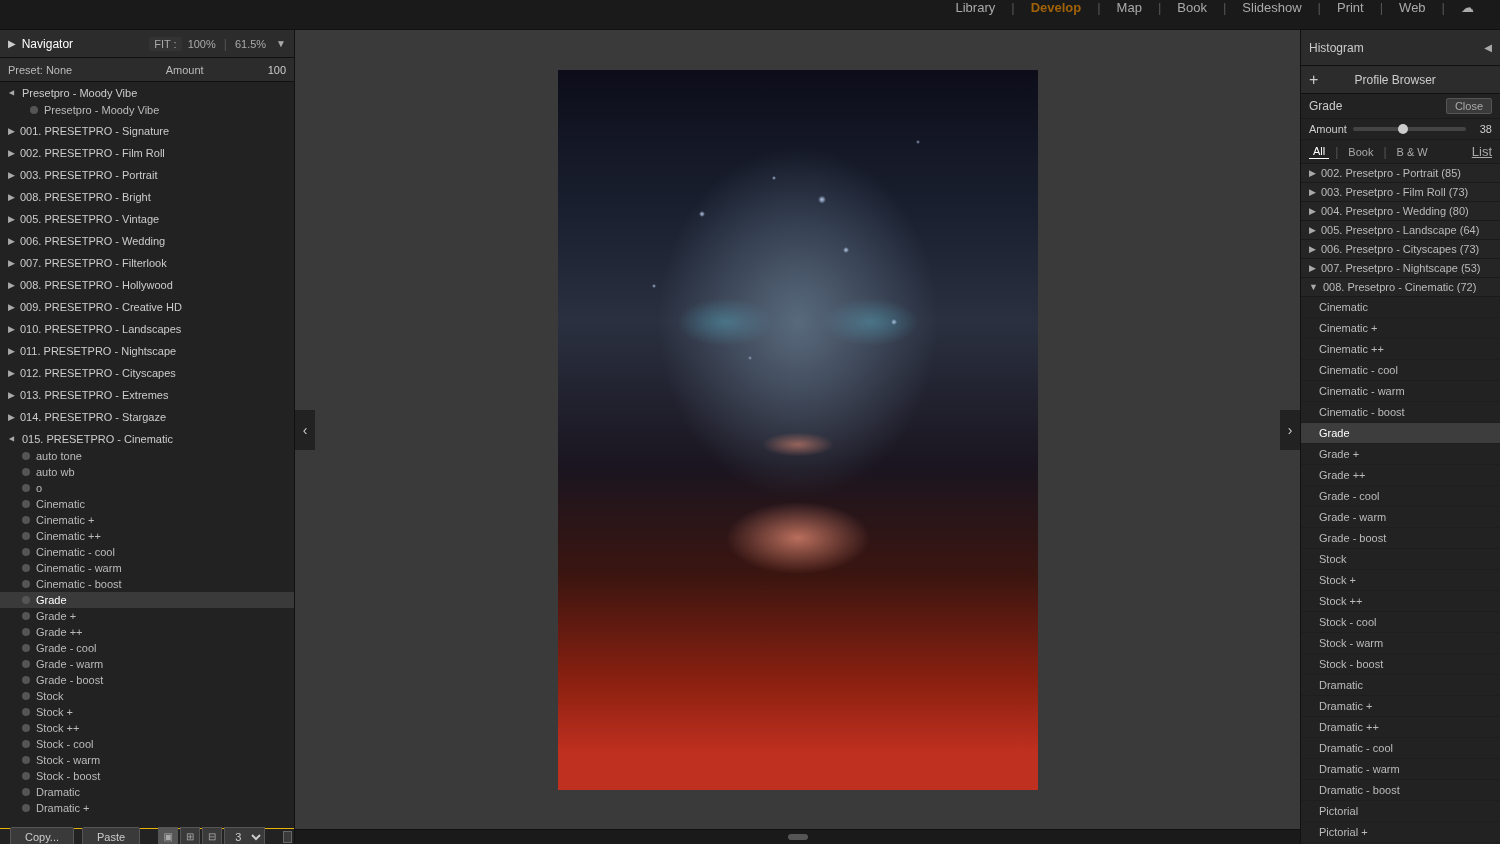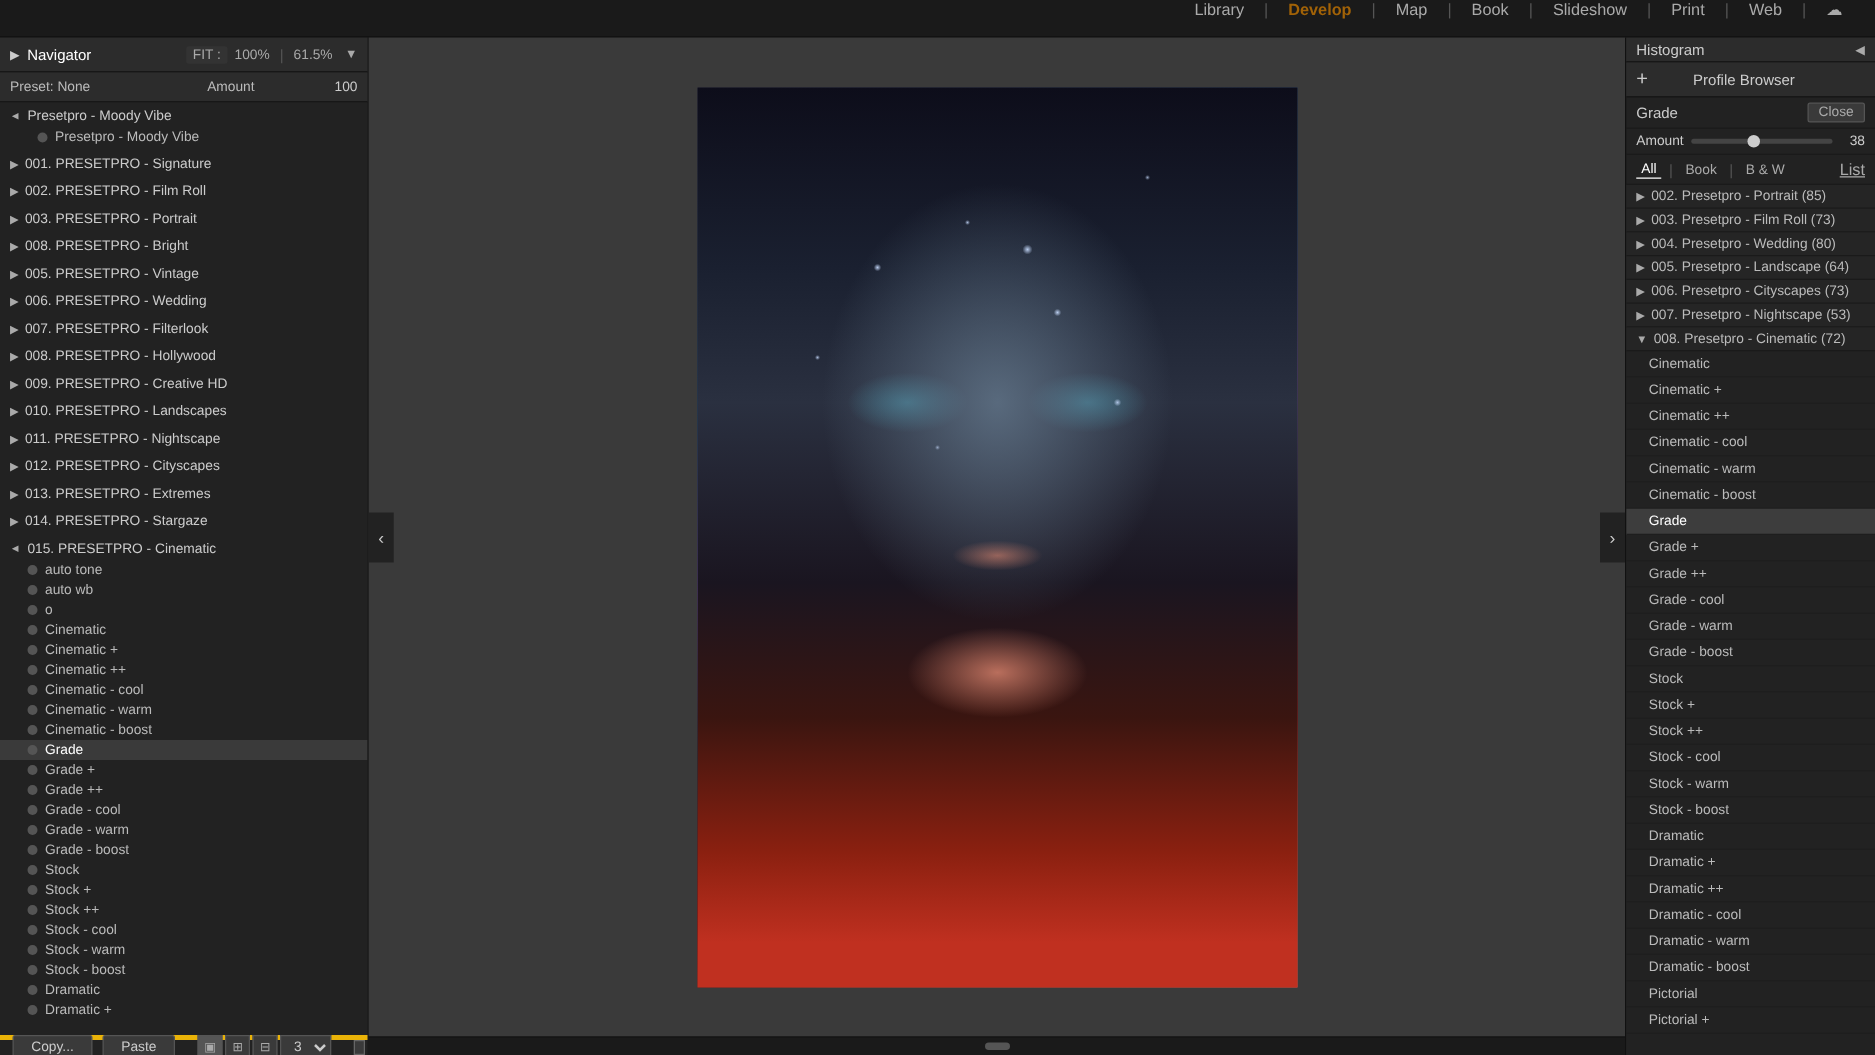--- a/index.html
+++ b/index.html
@@ -183,21 +183,21 @@
     }
 
     
     .bottom-bar {
       background: #222;
       height: 16px;
       display: flex;
       align-items: center;
       padding: 0 10px;
       gap: 8px;
-      border-top: 4px solid #eab308;
+      border-top: 1px solid #eab308;
     }
     .copy-btn, .paste-btn {
       background: #3a3a3a;
       color: #ccc;
       border: 1px solid #555;
       padding: 3px 14px;
       font-size: 11px;
       cursor: pointer;
       border-radius: 2px;
     }
@@ -322,21 +322,21 @@
       width: 200px;
       background: #222;
       display: flex;
       flex-direction: column;
       border-left: 1px solid #111;
       flex-shrink: 0;
     }
 
     .histogram-header {
       background: #2c2c2c;
-      height: 20px;
+      height: 36px;
       display: flex;
       align-items: center;
       padding: 0 8px;
       border-bottom: 1px solid #111;
       justify-content: space-between;
     }
     .histogram-header .title {
       color: #ccc;
       font-size: 12px;
     }

